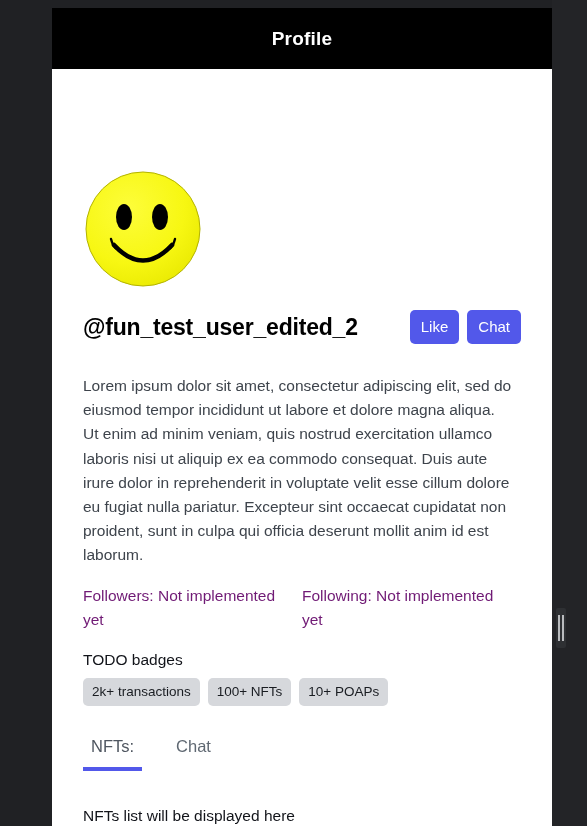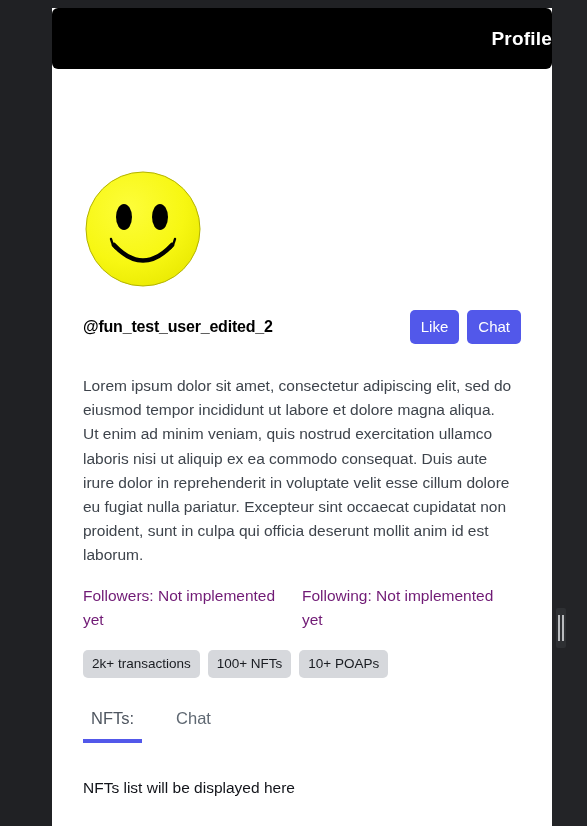--- a/index.html
+++ b/index.html
@@ -64,22 +64,21 @@
     background: #ffffff;
     overflow: hidden;
   }
 
   
   #app-bar {
     height: 61px;
     background: #000000;
     display: flex;
     align-items: center;
-    justify-content: flex-end;
-    border-radius: 6px;
+    justify-content: center;
   }
   #app-bar-title {
     color: #ffffff;
     font-size: 19px;
     font-weight: bold;
     letter-spacing: .2px;
   }
 
   
   #profile-body {
@@ -99,21 +98,21 @@
   }
 
   
   #identity-row {
     display: flex;
     align-items: center;
     margin-top: 21px;
     min-height: 32px;
   }
   #username {
-    font-size: 16px;
+    font-size: 23px;
     font-weight: bold;
     color: #000000;
     letter-spacing: -.2px;
     white-space: nowrap;
   }
   #action-buttons {
     margin-left: auto;
     display: flex;
     gap: 8px;
     padding-left: 24px;
@@ -254,20 +253,21 @@
       </div>
 
       <p id="bio">Lorem ipsum dolor sit amet, consectetur adipiscing elit, sed do eiusmod tempor incididunt ut labore et dolore magna aliqua. Ut enim ad minim veniam, quis nostrud exercitation ullamco laboris nisi ut aliquip ex ea commodo consequat. Duis aute irure dolor in reprehenderit in voluptate velit esse cillum dolore eu fugiat nulla pariatur. Excepteur sint occaecat cupidatat non proident, sunt in culpa qui officia deserunt mollit anim id est laborum.</p>
 
       <div id="stats-row">
         <div class="stat-col">Followers: Not implemented yet</div>
         <div class="stat-col">Following: Not implemented yet</div>
       </div>
 
       <div id="badges-section">
+        <div id="badges-title">TODO badges</div>
         <div id="badge-list">
           <span class="badge">2k+ transactions</span>
           <span class="badge">100+ NFTs</span>
           <span class="badge">10+ POAPs</span>
         </div>
       </div>
 
       <div id="tab-bar">
         <button class="tab is-active">NFTs:</button>
         <button class="tab">Chat</button>

